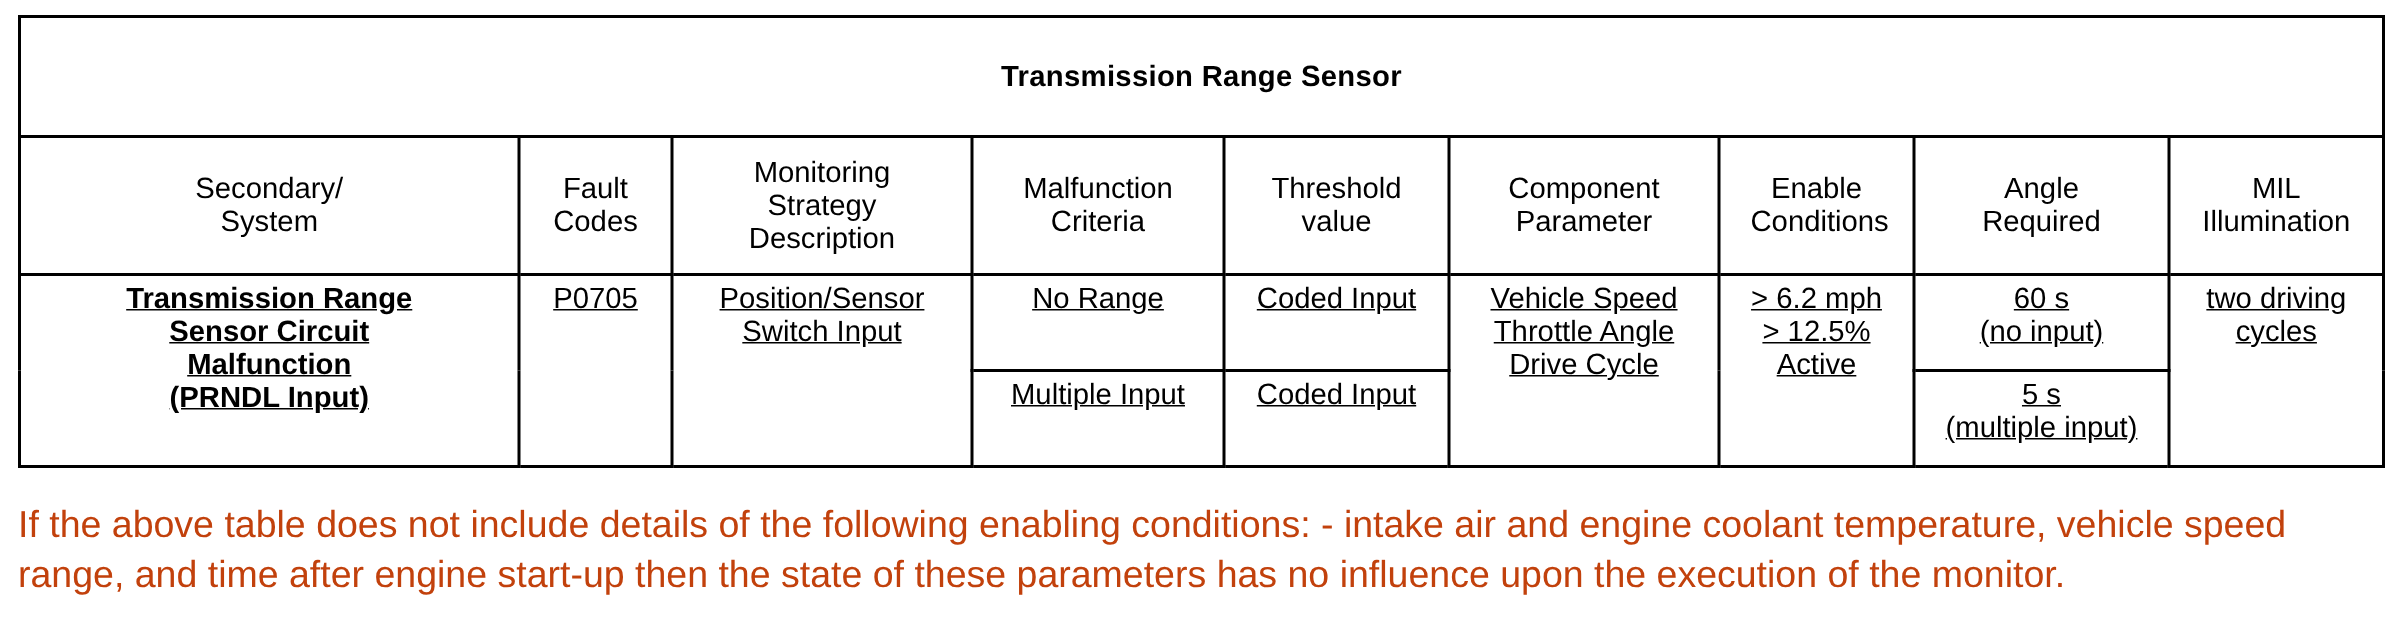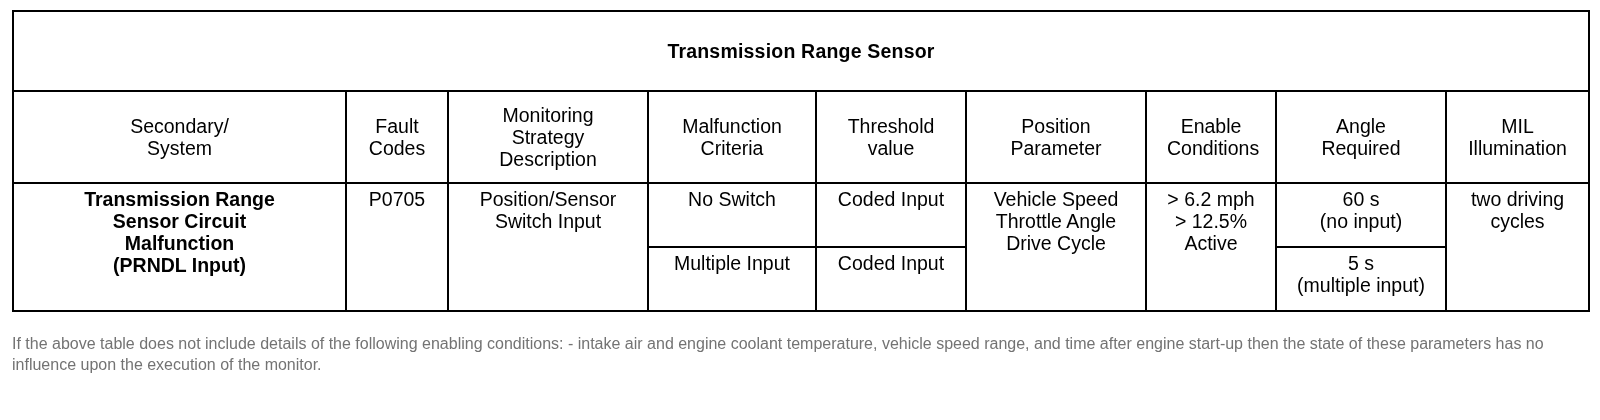--- a/index.html
+++ b/index.html
@@ -51,20 +51,21 @@
   tr.head td {
     height: 86px;
     vertical-align: middle;
     font-size: 19.5px;
   }
 
   
   tr.body td {
     vertical-align: top;
     padding-top: 4px;
+    text-decoration: underline;
   }
   td.component {
     font-weight: bold;
     vertical-align: top;
     padding-top: 4px;
     line-height: 1.32;
   }
   td.sub {
     height: 56px;
     vertical-align: top;
@@ -89,23 +90,23 @@
   col.c4 { width: 168px; }
   col.c5 { width: 150px; }
   col.c6 { width: 180px; }
   col.c7 { width: 130px; }
   col.c8 { width: 170px; }
   col.c9 { width: 143px; }
 
   
   .footnote {
     margin-top: 22px;
-    font-size: 16px;
+    font-size: 25px;
     line-height: 1.30;
-    color: #737373;
+    color: #c2410c;
     width: 1576px;
   }
 </style>
 </head>
 <body>
 
 <div class="page">
 
   <table class="spec">
     <colgroup>
@@ -141,21 +142,21 @@
         </td>
         <td>
           <div>Malfunction</div>
           <div>Criteria</div>
         </td>
         <td>
           <div>Threshold</div>
           <div>value</div>
         </td>
         <td>
-          <div>Position</div>
+          <div>Component</div>
           <div>Parameter</div>
         </td>
         <td>
           <div>Enable</div>
           <div>Conditions</div>
         </td>
         <td>
           <div>Angle</div>
           <div>Required</div>
         </td>
@@ -170,21 +171,21 @@
           <div>Transmission Range</div>
           <div>Sensor Circuit</div>
           <div>Malfunction</div>
           <div>(PRNDL Input)</div>
         </td>
         <td class="vtop" rowspan="2">P0705</td>
         <td class="vtop" rowspan="2">
           <div>Position/Sensor</div>
           <div>Switch Input</div>
         </td>
-        <td class="sub">No Switch</td>
+        <td class="sub">No Range</td>
         <td class="sub">Coded Input</td>
         <td class="vtop" rowspan="2">
           <div>Vehicle Speed</div>
           <div>Throttle Angle</div>
           <div>Drive Cycle</div>
         </td>
         <td class="vtop" rowspan="2">
           <div>&gt; 6.2 mph</div>
           <div>&gt; 12.5%</div>
           <div>Active</div>

